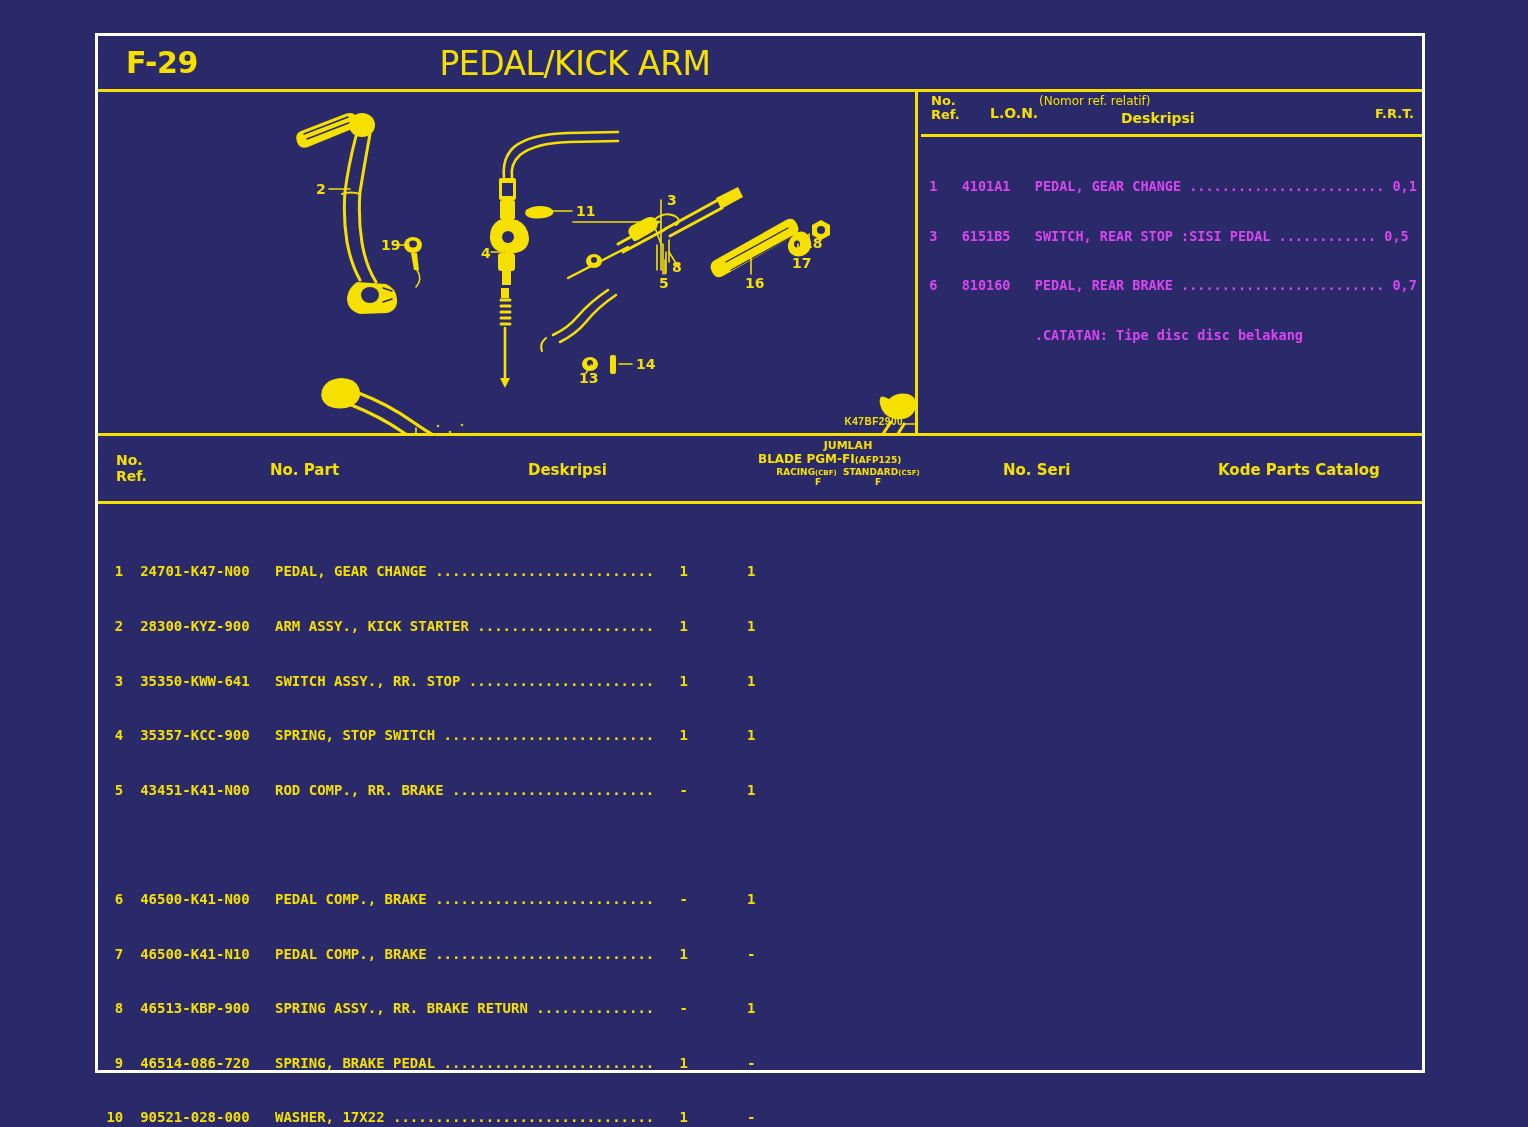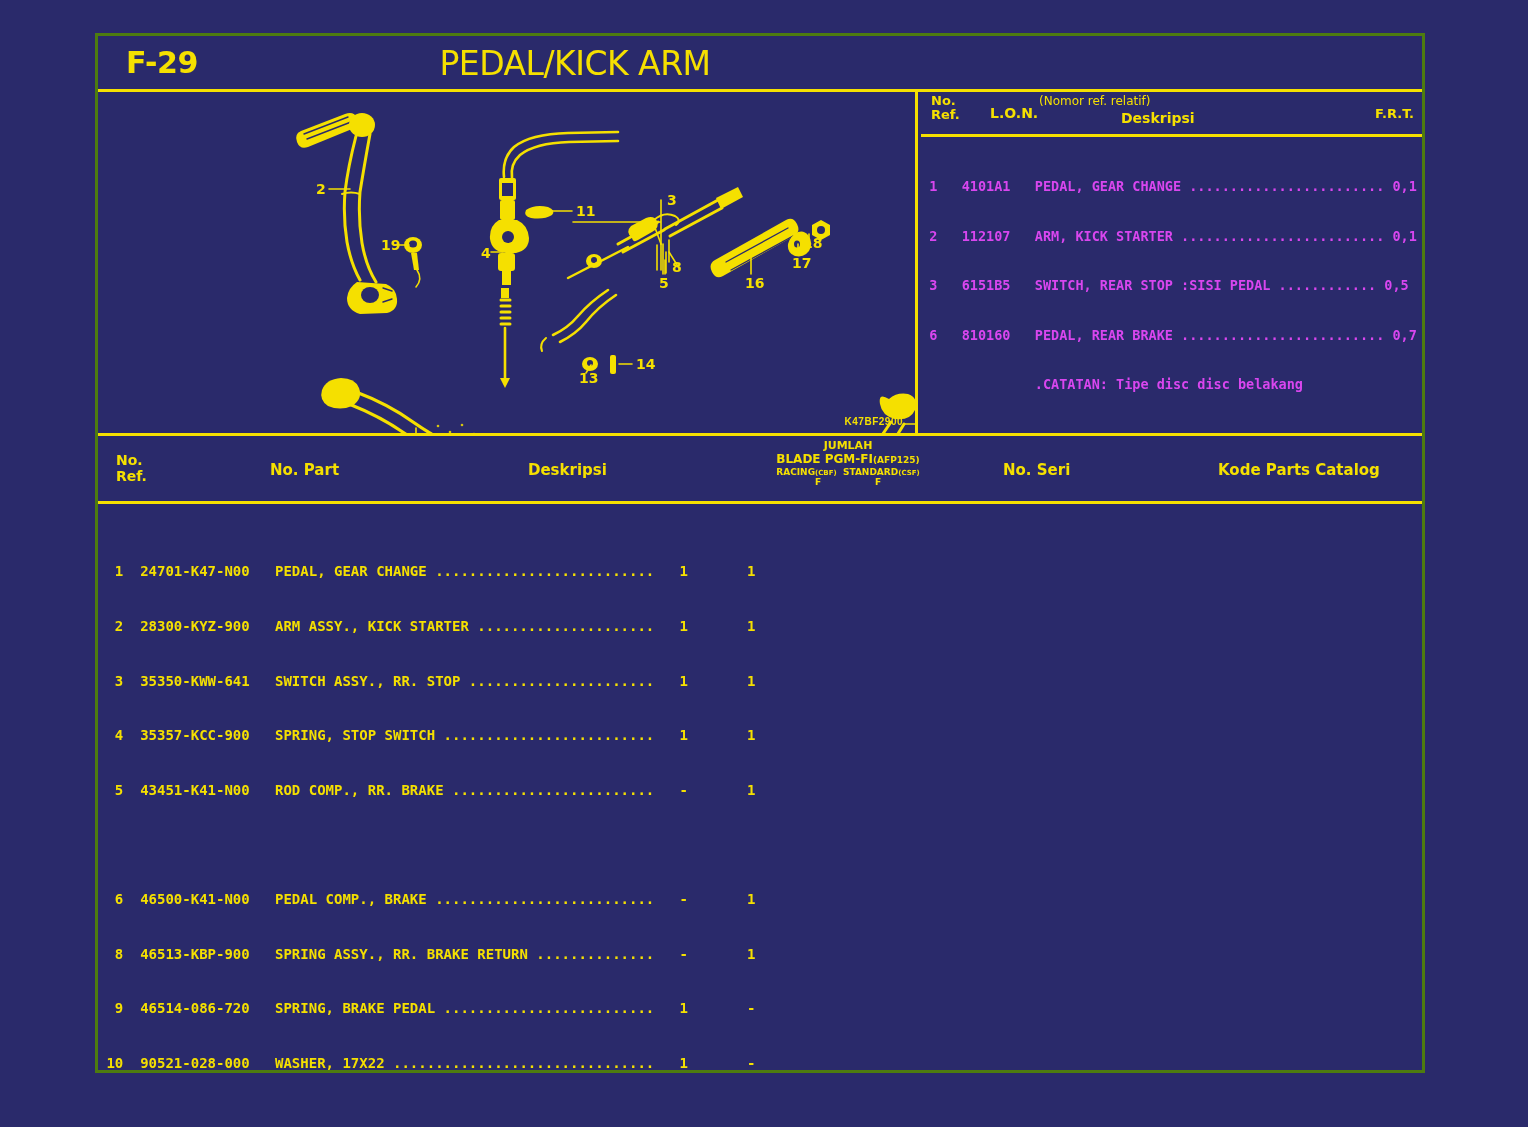--- a/index.html
+++ b/index.html
@@ -12,21 +12,21 @@
     height: 1127px;
     font-family: "DejaVu Sans Mono", monospace;
     overflow: hidden;
   }
   .page {
     position: absolute;
     left: 95px;
     top: 33px;
     width: 1330px;
     height: 1040px;
-    border: 3px solid #4d7c0f;
+    border: 3px solid #ffffff;
     box-sizing: border-box;
     background: #2a2a6b;
   }
 
   
   .titlebar {
     position: relative;
     height: 56px;
     border-bottom: 3px solid #f5e000;
     box-sizing: border-box;
@@ -140,21 +140,21 @@
     border-bottom: 3px solid #f5e000;
     box-sizing: border-box;
     color: #f5e000;
     font-family: "DejaVu Sans", sans-serif;
     font-weight: bold;
   }
   .ph-noref { position: absolute; left: 18px; top: 16px; font-size: 14px; line-height: 16px; }
   .ph-part  { position: absolute; left: 172px; top: 25px; font-size: 15px; }
   .ph-desk  { position: absolute; left: 430px; top: 25px; font-size: 15px; }
   .ph-jumlah{ position: absolute; left: 670px; width: 160px; text-align: center; top: 3px; font-size: 11px; }
-  .ph-blade { position: absolute; left: 660px; width: 180px; text-align: center; top: 16px; font-size: 12px; }
+  .ph-blade { position: absolute; left: 660px; width: 180px; top: 16px; font-size: 12px; }
   .ph-blade .sm { font-size: 9px; }
   .ph-sub   { position: absolute; left: 660px; width: 180px; top: 31px; font-size: 9px; text-align: center; }
   .ph-sub .sm { font-size: 7px; }
   .ph-tick  { position: absolute; left: 660px; width: 180px; top: 41px; font-size: 9px; text-align: center; }
   .ph-tick span { display: inline-block; width: 60px; }
   .ph-seri  { position: absolute; left: 905px; top: 25px; font-size: 15px; }
   .ph-kode  { position: absolute; left: 1120px; top: 25px; font-size: 15px; }
 
   
   .parts-body {
@@ -410,21 +410,20 @@
           <div>No.</div>
           <div>Ref.</div>
         </div>
         <div class="h-lon">L.O.N.</div>
         <div class="h-relatif">(Nomor ref. relatif)</div>
         <div class="h-desk">Deskripsi</div>
         <div class="h-frt">F.R.T.</div>
       </div>
       <div class="lon-body">
         <span class="lon-row"> 1   4101A1   PEDAL, GEAR CHANGE ........................ 0,1</span>
-        <span class="lon-row"> 2   112107   ARM, KICK STARTER ......................... 0,1</span>
         <span class="lon-row"> 3   6151B5   SWITCH, REAR STOP :SISI PEDAL ............ 0,5</span>
         <span class="lon-row"> 6   810160   PEDAL, REAR BRAKE ......................... 0,7</span>
         <span class="lon-note">              .CATATAN: Tipe disc disc belakang</span>
       </div>
     </div>
   </div>
 
   <div class="parts-head">
     <div class="ph-noref">
       <div>No.</div>
@@ -447,20 +446,21 @@
   </div>
 
   <div class="parts-body">
     <span class="p-row">  1  24701-K47-N00   PEDAL, GEAR CHANGE ..........................   1       1</span>
     <span class="p-row">  2  28300-KYZ-900   ARM ASSY., KICK STARTER .....................   1       1</span>
     <span class="p-row">  3  35350-KWW-641   SWITCH ASSY., RR. STOP ......................   1       1</span>
     <span class="p-row">  4  35357-KCC-900   SPRING, STOP SWITCH .........................   1       1</span>
     <span class="p-row">  5  43451-K41-N00   ROD COMP., RR. BRAKE ........................   -       1</span>
     <span class="p-gap"></span>
     <span class="p-row">  6  46500-K41-N00   PEDAL COMP., BRAKE ..........................   -       1</span>
+    <span class="p-row">  7  46500-K41-N10   PEDAL COMP., BRAKE ..........................   1       -</span>
     <span class="p-row">  8  46513-KBP-900   SPRING ASSY., RR. BRAKE RETURN ..............   -       1</span>
     <span class="p-row">  9  46514-086-720   SPRING, BRAKE PEDAL .........................   1       -</span>
     <span class="p-row"> 10  90521-028-000   WASHER, 17X22 ...............................   1       -</span>
     
     
     
     
     
     
     

